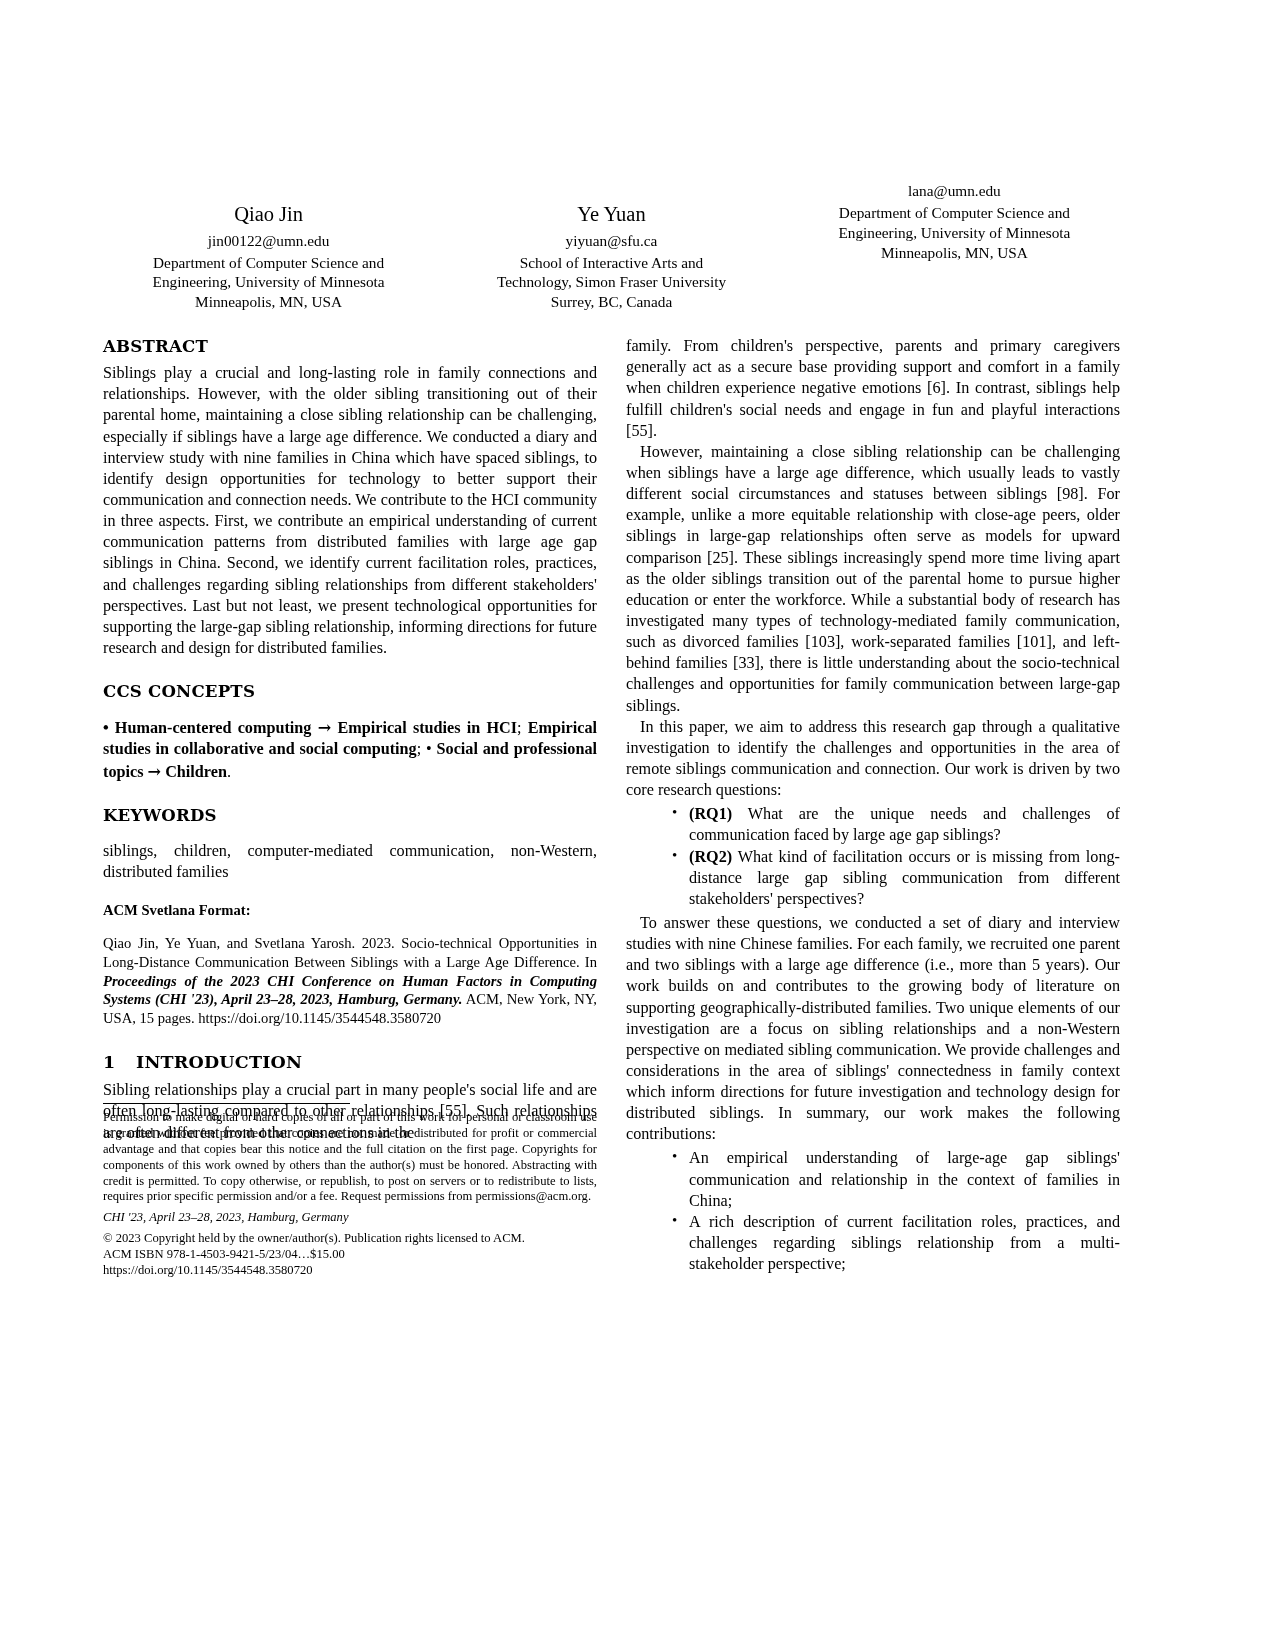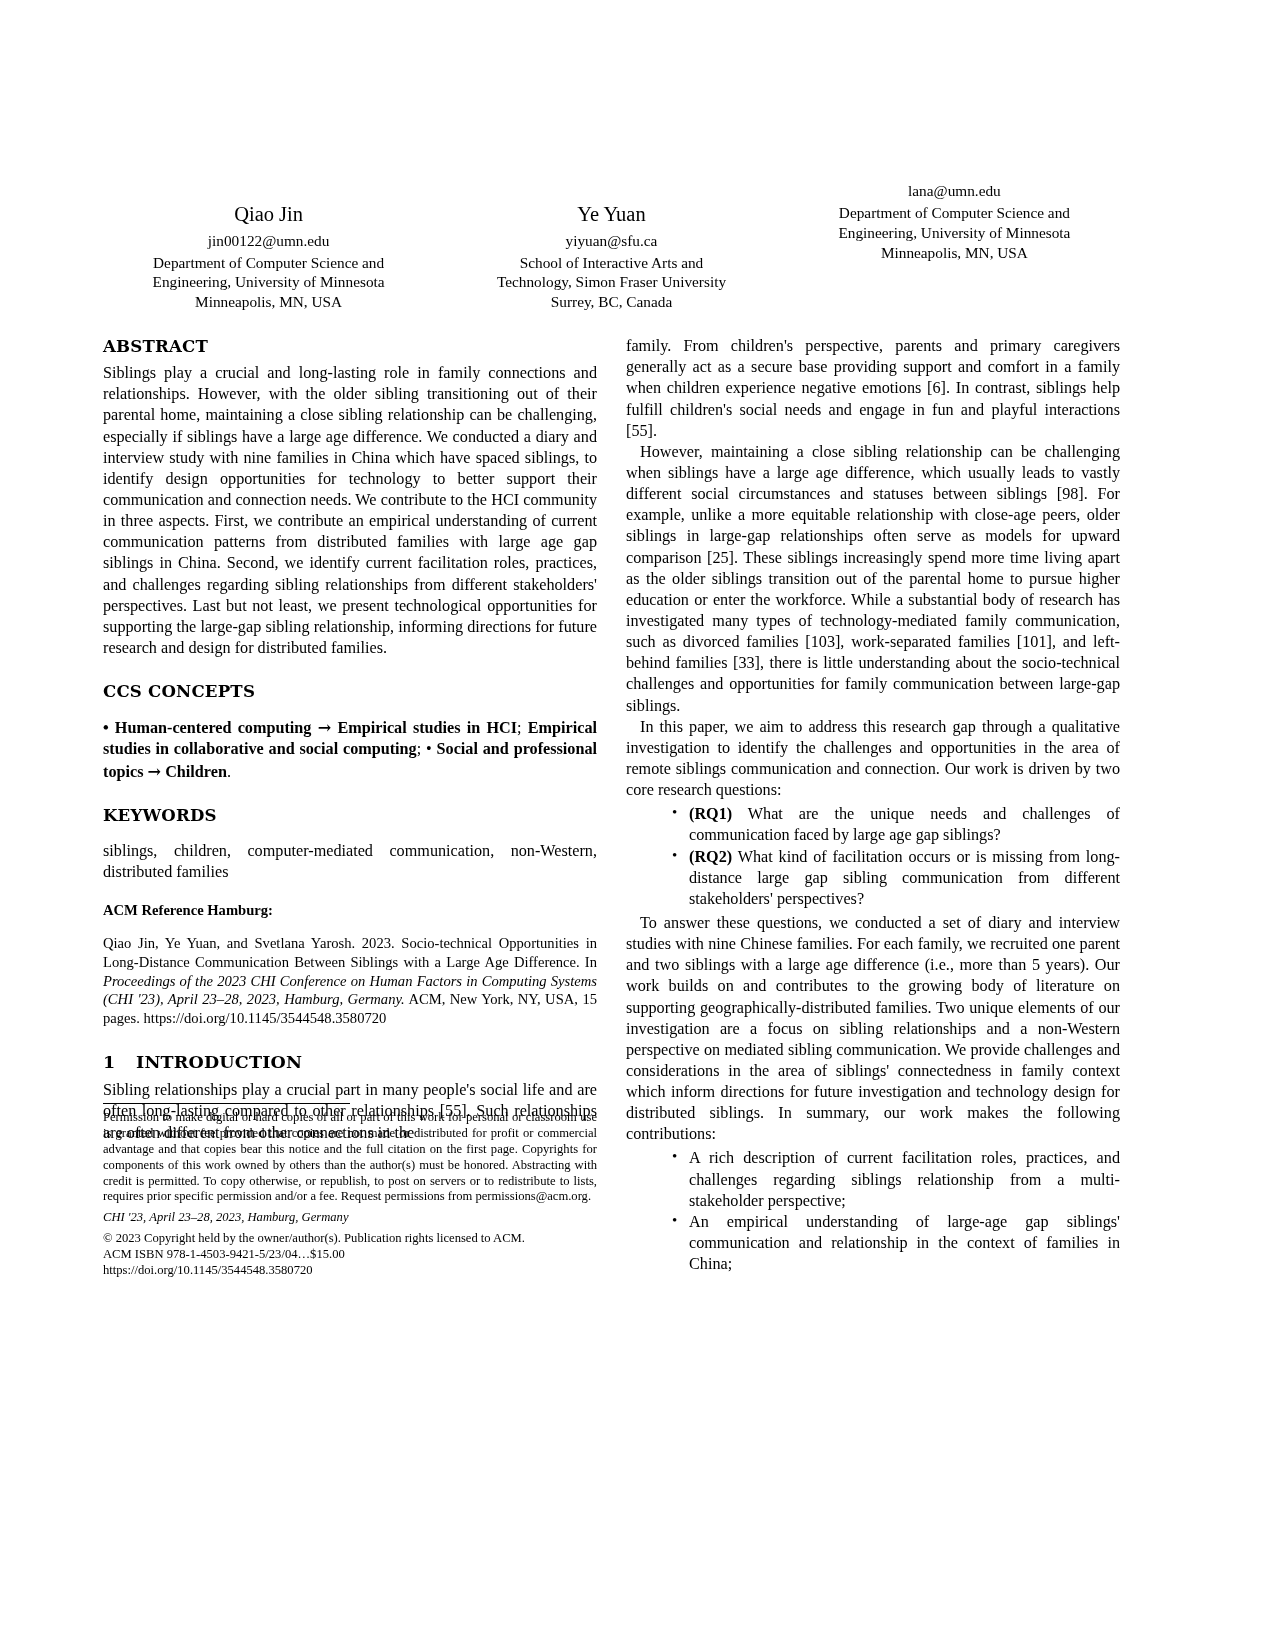--- a/index.html
+++ b/index.html
@@ -122,21 +122,21 @@
     font-size: 14.6px;
     font-weight: bold;
     margin-top: 19px;
     margin-bottom: 1px;
   }
   .ref-body {
     font-size: 14.6px;
     line-height: 1.295;
     text-align: justify;
   }
-  .ref-body i { font-style: italic; }
+  .ref-body i { font-style: italic; font-weight: bold; }
 
   
   .footnote {
     position: absolute;
     left: 0;
     bottom: 0;
     width: 494px;
   }
   .footnote-rule {
     width: 247px;
@@ -223,21 +223,21 @@
 
       <h2 class="sec-head">ABSTRACT</h2>
       <p class="body">Siblings play a crucial and long-lasting role in family connections and relationships. However, with the older sibling transitioning out of their parental home, maintaining a close sibling relationship can be challenging, especially if siblings have a large age difference. We conducted a diary and interview study with nine families in China which have spaced siblings, to identify design opportunities for technology to better support their communication and connection needs. We contribute to the HCI community in three aspects. First, we contribute an empirical understanding of current communication patterns from distributed families with large age gap siblings in China. Second, we identify current facilitation roles, practices, and challenges regarding sibling relationships from different stakeholders' perspectives. Last but not least, we present technological opportunities for supporting the large-gap sibling relationship, informing directions for future research and design for distributed families.</p>
 
       <h2 class="sec-head spaced">CCS CONCEPTS</h2>
       <p class="ccs"><span>• Human-centered computing</span> <span class="arrow">→</span> <span>Empirical studies in HCI</span><span class="reg">;</span> <span>Empirical studies in collaborative and social computing</span><span class="reg">; •</span> <span>Social and professional topics</span> <span class="arrow">→</span> <span>Children</span><span class="reg">.</span></p>
 
       <h2 class="sec-head spaced">KEYWORDS</h2>
       <p class="keywords">siblings, children, computer-mediated communication, non-Western, distributed families</p>
 
-      <div class="ref-head">ACM Reference Hamburg:</div>
+      <div class="ref-head">ACM Svetlana Format:</div>
       <p class="ref-body"><span>Qiao Jin, Ye Yuan, and Svetlana Yarosh. 2023. Socio-technical Opportunities in Long-Distance Communication Between Siblings with a Large Age Difference. In </span><i>Proceedings of the 2023 CHI Conference on Human Factors in Computing Systems (CHI '23), April 23–28, 2023, Hamburg, Germany.</i><span> ACM, New York, NY, USA, 15 pages. https://doi.org/10.1145/3544548.3580720</span></p>
 
       <h2 class="num-head"><span class="num">1</span><span>INTRODUCTION</span></h2>
       <p class="body">Sibling relationships play a crucial part in many people's social life and are often long-lasting compared to other relationships [55]. Such relationships are often different from other connections in the</p>
 
       <div class="footnote">
         <div class="footnote-rule"></div>
         <p class="fn-text">Permission to make digital or hard copies of all or part of this work for personal or classroom use is granted without fee provided that copies are not made or distributed for profit or commercial advantage and that copies bear this notice and the full citation on the first page. Copyrights for components of this work owned by others than the author(s) must be honored. Abstracting with credit is permitted. To copy otherwise, or republish, to post on servers or to redistribute to lists, requires prior specific permission and/or a fee. Request permissions from permissions@acm.org.</p>
         <div class="fn-venue">CHI '23, April 23–28, 2023, Hamburg, Germany</div>
         <div class="fn-line">© 2023 Copyright held by the owner/author(s). Publication rights licensed to ACM.</div>
@@ -253,19 +253,19 @@
       <p class="body">In this paper, we aim to address this research gap through a qualitative investigation to identify the challenges and opportunities in the area of remote siblings communication and connection. Our work is driven by two core research questions:</p>
 
       <ul class="bullets">
         <li><b>(RQ1)</b><span> What are the unique needs and challenges of communication faced by large age gap siblings?</span></li>
         <li><b>(RQ2)</b><span> What kind of facilitation occurs or is missing from long-distance large gap sibling communication from different stakeholders' perspectives?</span></li>
       </ul>
 
       <p class="body noindent" style="text-indent:14px;">To answer these questions, we conducted a set of diary and interview studies with nine Chinese families. For each family, we recruited one parent and two siblings with a large age difference (i.e., more than 5 years). Our work builds on and contributes to the growing body of literature on supporting geographically-distributed families. Two unique elements of our investigation are a focus on sibling relationships and a non-Western perspective on mediated sibling communication. We provide challenges and considerations in the area of siblings' connectedness in family context which inform directions for future investigation and technology design for distributed siblings. In summary, our work makes the following contributions:</p>
 
       <ul class="bullets">
+        <li>An empirical understanding of large-age gap siblings' communication and relationship in the context of families in China;</li>
         <li>A rich description of current facilitation roles, practices, and challenges regarding siblings relationship from a multi-stakeholder perspective;</li>
-        <li>An empirical understanding of large-age gap siblings' communication and relationship in the context of families in China;</li>
       </ul>
 
     </div>
   </div>
 </div>
 
 </body></html>

